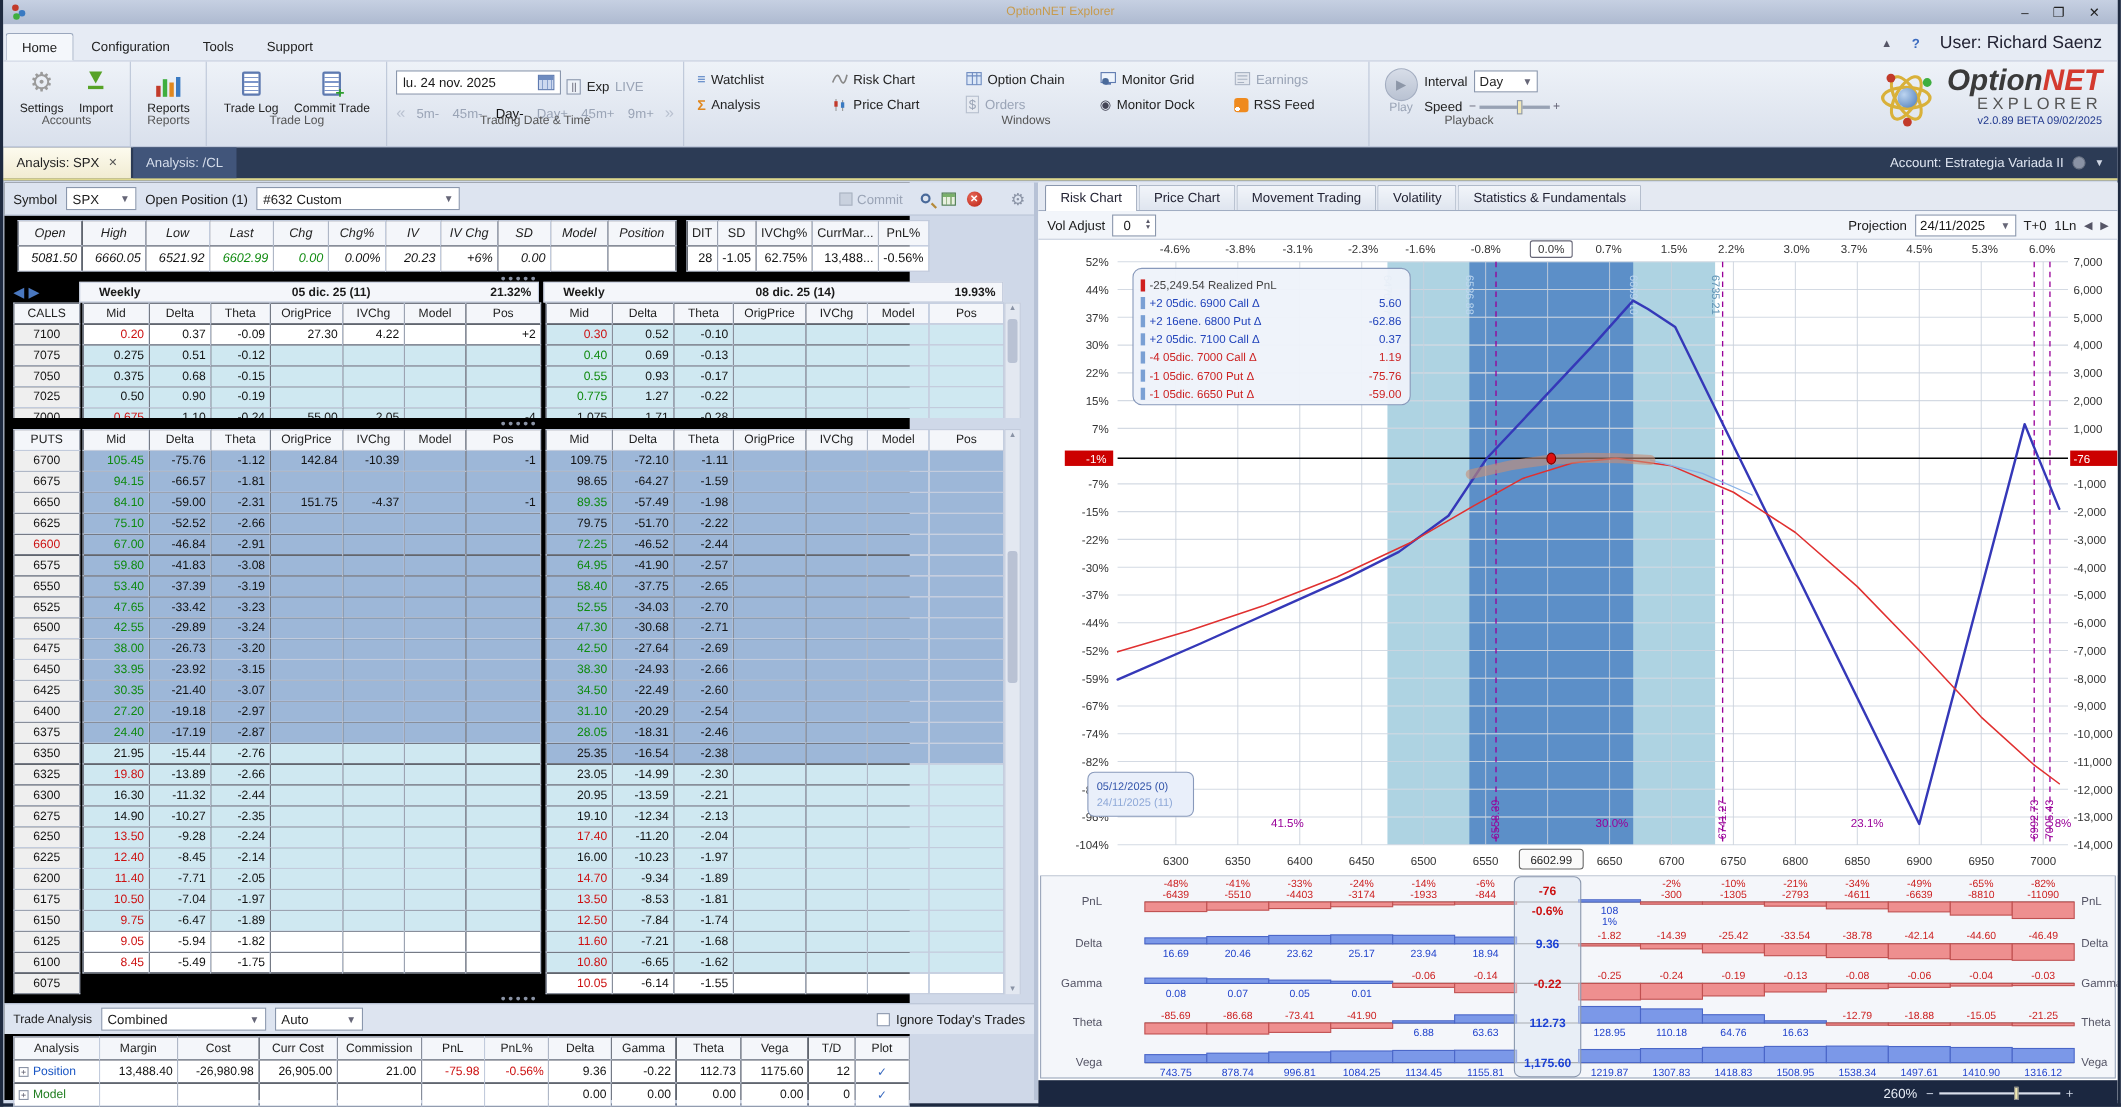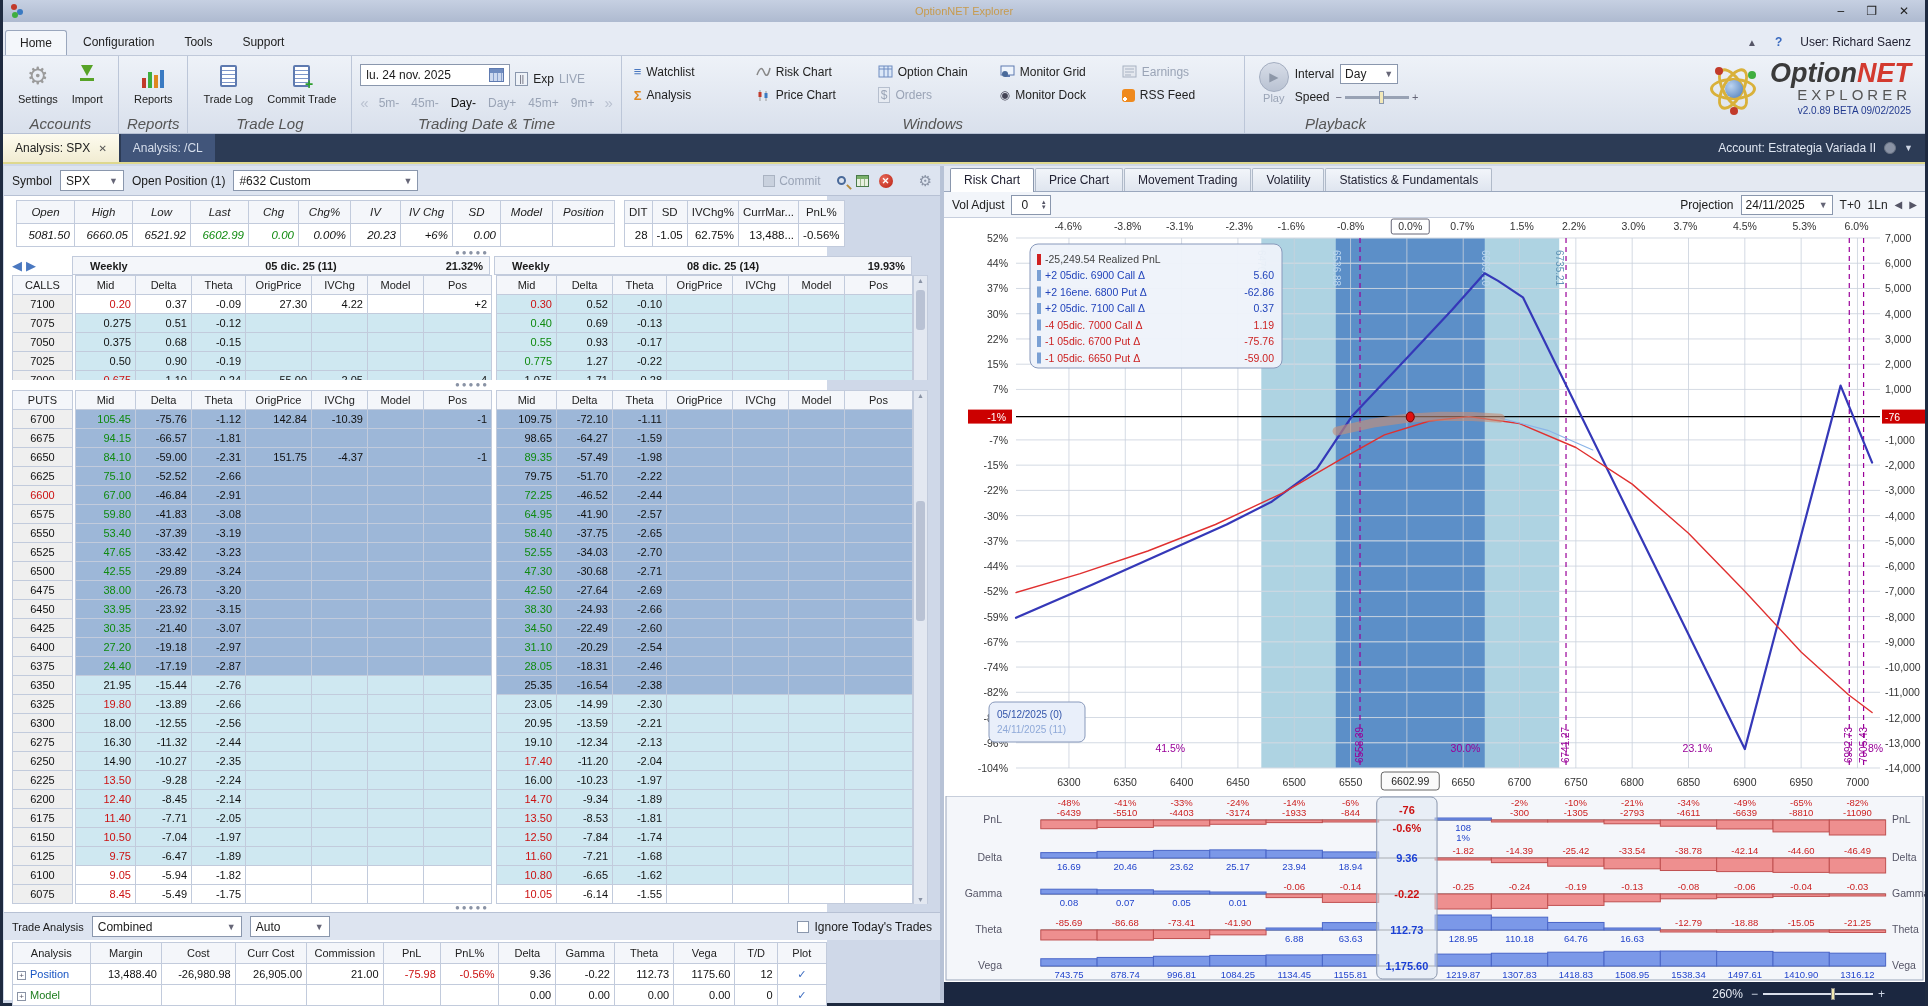--- a/index.html
+++ b/index.html
@@ -21,27 +21,27 @@
   .win-btns span { cursor:default; }
 
   
   .menubar { position:absolute; left:0; top:22px; width:1922px; height:34px;
     background:#e6ebf4; border-bottom:1px solid #c0c9da; display:flex; align-items:flex-end; }
   .menu-item { padding:5px 14px; margin-left:2px; font-size:12px; color:#222; }
   .menu-item.active { background:#f4f7fb; border:1px solid #9aa7bd; border-bottom:none; border-radius:3px 3px 0 0; }
   .menu-right { margin-left:auto; display:flex; align-items:center; gap:18px; padding:0 14px 6px 0; }
   .pin-ic { color:#556; font-size:10px; }
   .help-ic { color:#3a6abf; font-weight:bold; font-size:12px; }
-  .user-txt { font-size:12px; color:#223; }
+  .user-txt { font-size:16px; color:#223; }
 
   
   .ribbon { position:absolute; left:0; top:56px; width:1922px; height:78px;
     background:linear-gradient(#eef2f8,#d9e0ec); border-bottom:1px solid #b7c1d4; display:flex; }
   .rgroup { position:relative; height:100%; border-right:1px solid #bcc6d8; padding:4px 8px 16px 8px; }
-  .rcaption { position:absolute; bottom:1px; left:0; right:0; text-align:center; color:#555; font-size:15px;font-style:italic; }
+  .rcaption { position:absolute; bottom:17px; left:0; right:0; text-align:center; color:#555; font-size:11px; }
   .rbtn { display:inline-flex; flex-direction:column; align-items:center; gap:3px; padding:2px 7px; font-size:11px; color:#222; vertical-align:top; }
   .rbtn .big { height:28px; display:flex; align-items:center; }
   .gear-big { font-size:24px; color:#9b9b9b; line-height:1; }
   .import-ic { width:18px; height:22px; position:relative; }
   .import-ic::before { content:""; position:absolute; left:3px; top:0; border-left:6px solid transparent; border-right:6px solid transparent; border-top:11px solid #57a327; }
   .import-ic::after { content:""; position:absolute; left:2px; top:13px; width:14px; height:3px; background:#57a327; }
   .reports-ic { display:flex; align-items:flex-end; gap:2px; height:24px; }
   .reports-ic i { width:4px; display:block; }
   .doc-ic { width:17px; height:22px; background:repeating-linear-gradient(#fff,#fff 3px,#7d96c9 3px,#7d96c9 4px); border:2px solid #5e7ab0; border-radius:2px; position:relative; }
   .doc-plus::after { content:"+"; position:absolute; right:-5px; bottom:-7px; color:#2e9e2e; font-weight:bold; font-size:14px; background:transparent; }
@@ -97,21 +97,21 @@
   .dtab { display:flex; align-items:center; gap:8px; padding:0 12px; font-size:12px; }
   .dtab.active { background:linear-gradient(#fdfbef,#f1ecd2); color:#222; }
   .dtab.inactive { background:#41557a; color:#d6deec; margin-left:2px; }
   .dtab .close { color:#555; font-size:10px; }
   .account-area { margin-left:auto; display:flex; align-items:center; gap:8px; color:#dfe6f2; font-size:12px; padding-right:12px; }
   .acct-dot { width:12px; height:12px; border-radius:50%; background:#8a93a5; border:1px solid #6b7485; }
   .acct-car { color:#cfd6e4; font-size:9px; }
 
   
   .main { position:absolute; left:0; top:166px; width:1922px; height:834px; }
-  .left-panel { position:absolute; left:1px; top:0; width:823px; height:834px; background:#ffffff; }
+  .left-panel { position:absolute; left:1px; top:0; width:823px; height:834px; background:#000000; }
   .vsplit { position:absolute; left:937px; top:0; width:4px; height:834px; background:#b7c2d6; }
   .right-panel { position:absolute; left:941px; top:0; width:981px; height:834px; background:#ffffff; }
 
   
   .lp-toolbar { position:absolute; left:0; top:0; width:936px; height:30px; background:#dde4f0; border-bottom:1px solid #b7c1d4; display:flex; align-items:center; gap:8px; padding:0 8px; }
   .lp-toolbar label { font-size:12px; }
   .sel { background:#fff; border:1px solid #8a97ad; height:21px; display:flex; align-items:center; justify-content:space-between; padding:0 5px; font-size:12px; }
   .sel .car { color:#667; font-size:9px; margin-left:8px; }
   .sym-sel { width:64px; }
   .strat-sel { width:185px; }
@@ -892,29 +892,20 @@
                     <td class="bg-c c-k">-2.76</td>
                     <td class="bg-c c-k"></td>
                     <td class="bg-c c-k"></td>
                     <td class="bg-c c-k"></td>
                     <td class="bg-c c-k"></td>
                   </tr>
                   <tr>
                     <td class="bg-c c-r">19.80</td>
                     <td class="bg-c c-k">-13.89</td>
                     <td class="bg-c c-k">-2.66</td>
-                    <td class="bg-c c-k"></td>
-                    <td class="bg-c c-k"></td>
-                    <td class="bg-c c-k"></td>
-                    <td class="bg-c c-k"></td>
-                  </tr>
-                  <tr>
-                    <td class="bg-c c-k">18.00</td>
-                    <td class="bg-c c-k">-12.55</td>
-                    <td class="bg-c c-k">-2.56</td>
                     <td class="bg-c c-k"></td>
                     <td class="bg-c c-k"></td>
                     <td class="bg-c c-k"></td>
                     <td class="bg-c c-k"></td>
                   </tr>
                   <tr>
                     <td class="bg-c c-k">16.30</td>
                     <td class="bg-c c-k">-11.32</td>
                     <td class="bg-c c-k">-2.44</td>
                     <td class="bg-c c-k"></td>

